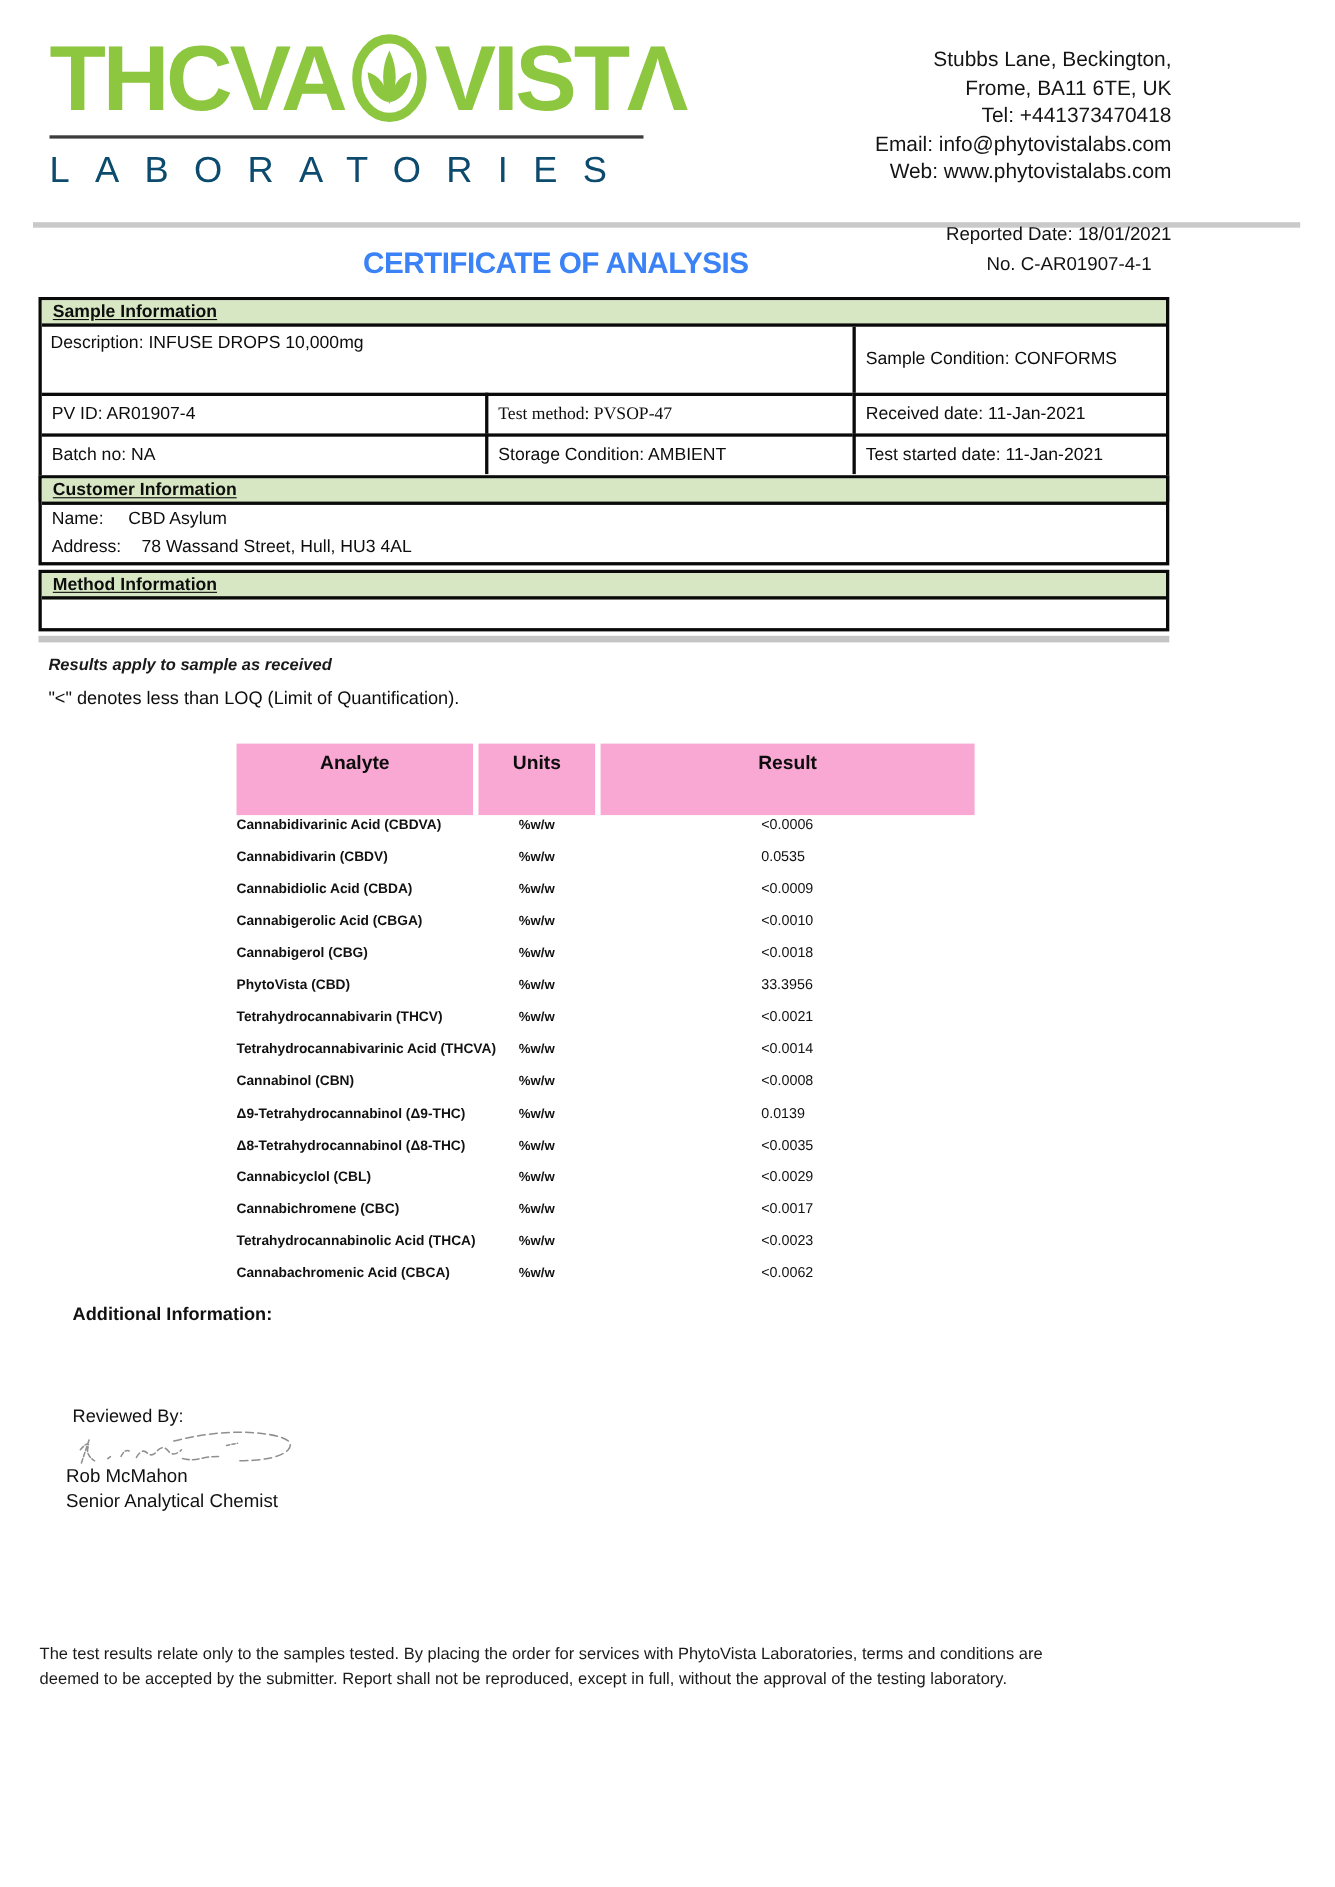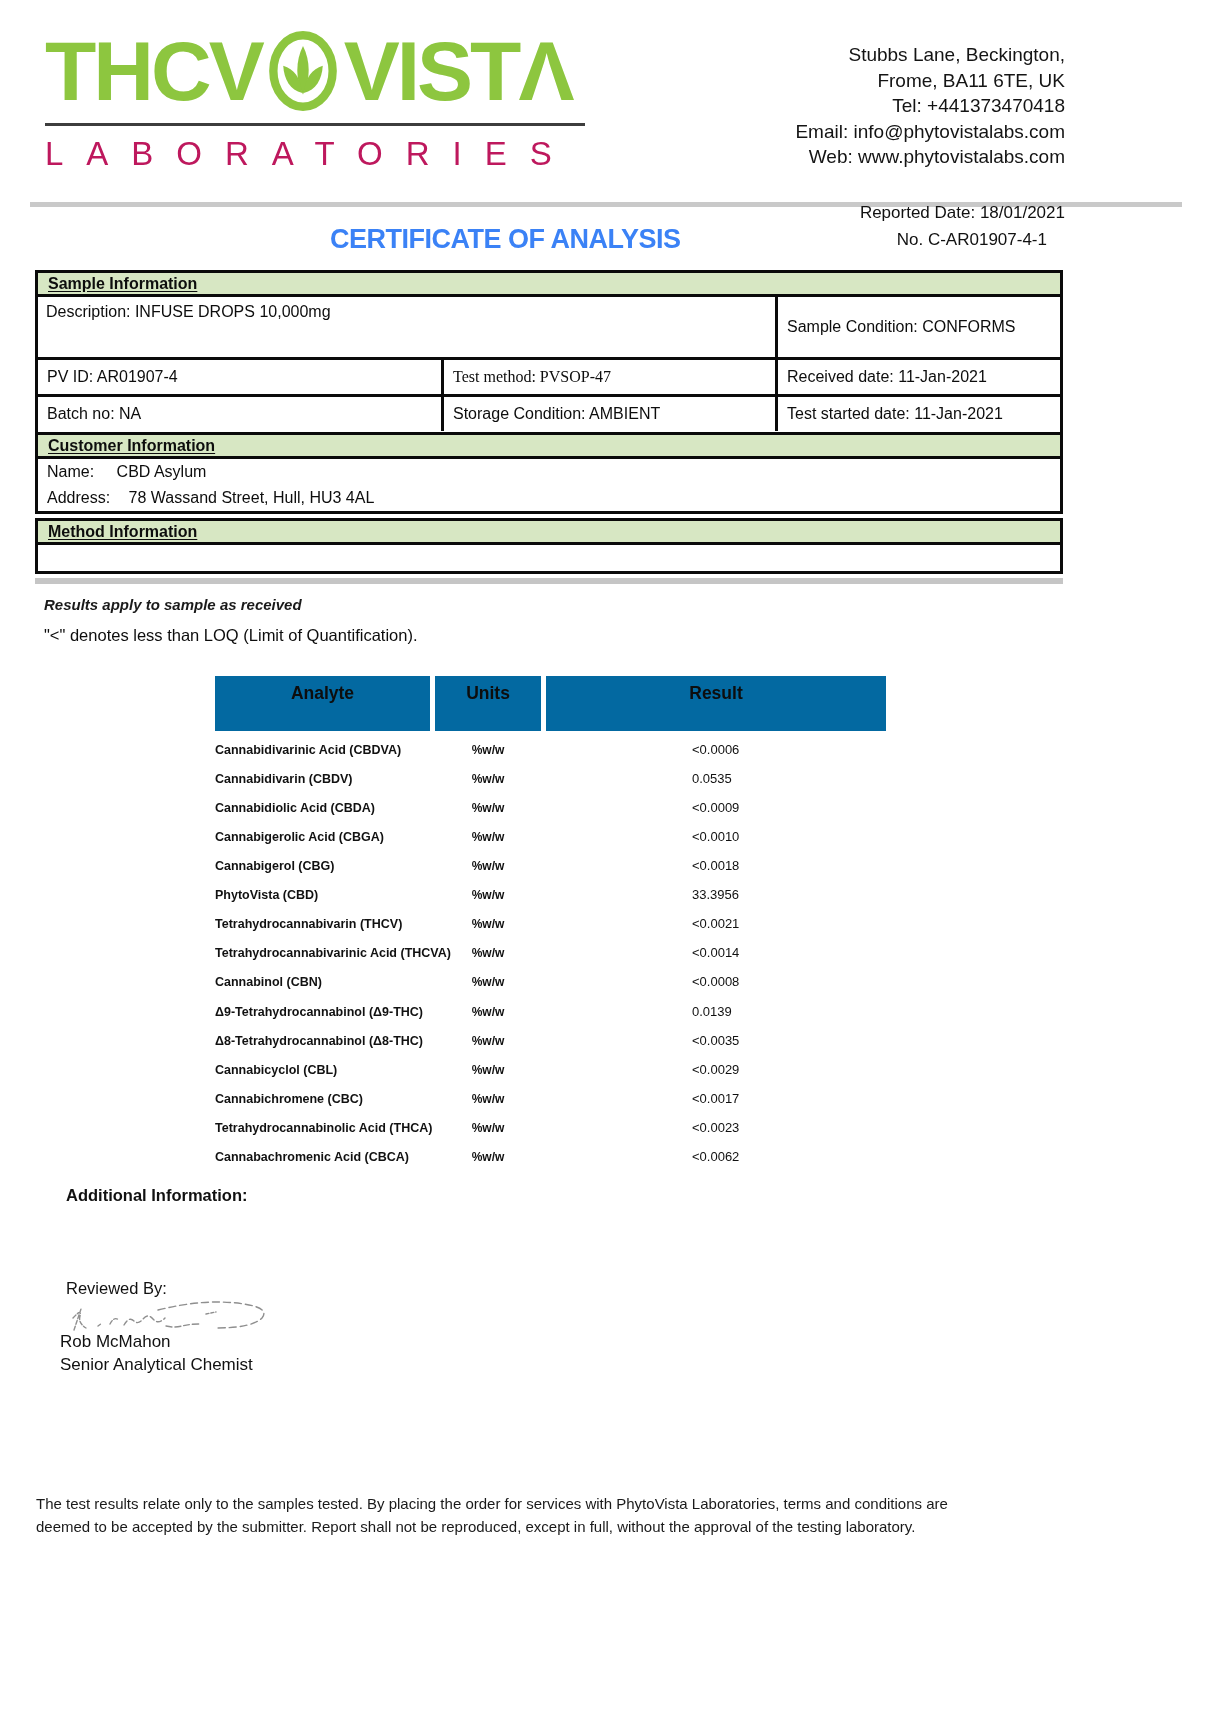--- a/index.html
+++ b/index.html
@@ -7,21 +7,21 @@
   .page {
     position:relative; width:1214px; height:1715px; background:#ffffff;
     font-family:"Liberation Sans", sans-serif; color:#111; overflow:hidden;
   }
   
   .logo-block { position:absolute; left:45px; top:26px; width:545px; }
   .logo-row { display:flex; align-items:center; color:#8dc63f; font-weight:bold;
     font-size:84px; letter-spacing:-3px; line-height:1; white-space:nowrap; }
   .logo-icon { width:76px; height:90px; margin:0 3px; flex:0 0 auto; }
   .logo-rule { width:540px; height:3px; background:#3d3d3d; margin-top:7px; }
-  .logo-sub { margin-top:9px; font-size:33px; color:#be185d; letter-spacing:23px;
+  .logo-sub { margin-top:9px; font-size:33px; color:#0c4a6e; letter-spacing:23px;
     white-space:nowrap; font-weight:400; }
   .contact { position:absolute; right:149px; top:42px; text-align:right;
     font-size:19px; line-height:25.5px; color:#141414; }
   .gray-rule-1 { position:absolute; left:30px; top:202px; width:1152px; height:5px; background:#c9c9c9; }
   .coa-title { position:absolute; left:330px; top:224px; font-size:27px; font-weight:bold;
     letter-spacing:-0.5px; color:#3b82f6; }
   .reported-date { position:absolute; right:149px; top:203px; font-size:17px; }
   .report-no { position:absolute; right:167px; top:230px; font-size:17px; }
 
   
@@ -38,21 +38,21 @@
   .topleft { padding:6px 0 0 8px; }
 
   .gray-rule-2 { position:absolute; left:35px; top:578px; width:1028px; height:6px; background:#c5c5c5; }
 
   .note1 { position:absolute; left:44px; top:596px; font-size:15px; font-weight:bold;
     font-style:italic; color:#1a1a1a; }
   .note2 { position:absolute; left:44px; top:626px; font-size:16.5px; color:#0d0d0d; }
 
   
   .rtable { position:absolute; left:215px; top:676px; width:671px; height:510px; }
-  .rhead { position:absolute; top:0; height:55px; background:#0369a1; text-align:center;
+  .rhead { position:absolute; top:0; height:65px; background:#f9a8d4; text-align:center;
     font-size:17.5px; font-weight:bold; padding-top:7px; color:#0d0d0d; }
   .rh1 { left:0; width:215px; }
   .rh2 { left:220px; width:106px; }
   .rh3 { left:331px; width:340px; }
   .rrow { position:absolute; left:0; width:671px; height:29px; }
   .ra { position:absolute; left:0; top:6px; font-size:12.5px; font-weight:bold; white-space:nowrap; }
   .ru { position:absolute; left:220px; width:106px; top:6px; font-size:12px; font-weight:bold; text-align:center; }
   .rr { position:absolute; left:477px; top:5px; font-size:13px; }
 
   .addl { position:absolute; left:66px; top:1186px; font-size:16.5px; font-weight:bold; }
@@ -64,21 +64,21 @@
   .footer { position:absolute; left:36px; top:1493px; width:1150px; font-size:15px;
     line-height:22.5px; color:#1a1a1a; }
 </style>
 </head>
 <body>
 
 <div class="page">
 
   <div class="logo-block">
     <div class="logo-row">
-      <span>THCV</span>
+      <span>THCVA</span>
       <svg class="logo-icon" viewBox="0 0 100 110">
         <ellipse cx="50" cy="55" rx="39" ry="47" fill="none" stroke="#8dc63f" stroke-width="11"></ellipse>
         <path d="M50,22 C60,42 60,66 50,86 C40,66 40,42 50,22 Z" fill="#8dc63f"></path>
         <path d="M24,48 C38,52 47,64 49,84 C33,80 25,66 24,48 Z" fill="#8dc63f"></path>
         <path d="M76,48 C62,52 53,64 51,84 C67,80 75,66 76,48 Z" fill="#8dc63f"></path>
       </svg>
       <span>VISTΛ</span>
     </div>
     <div class="logo-rule"></div>
     <div class="logo-sub">LABORATORIES</div>

